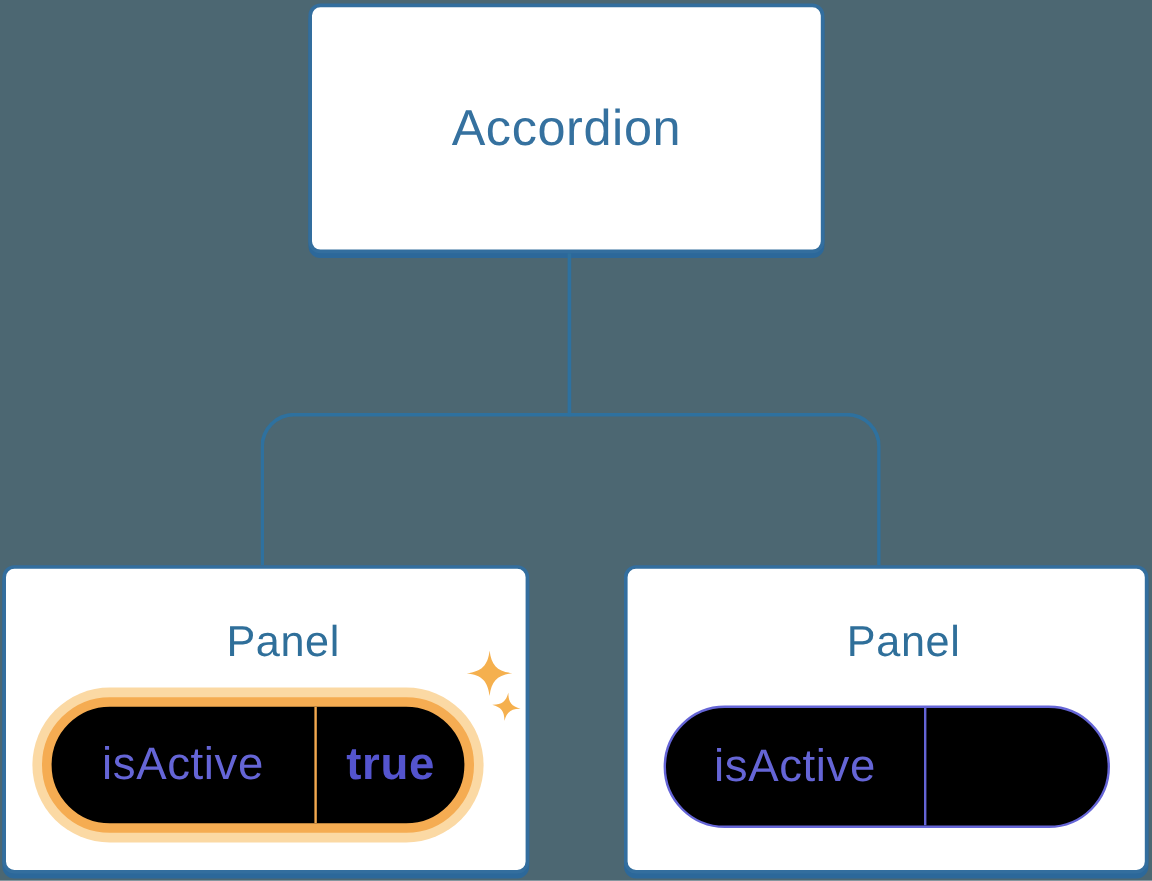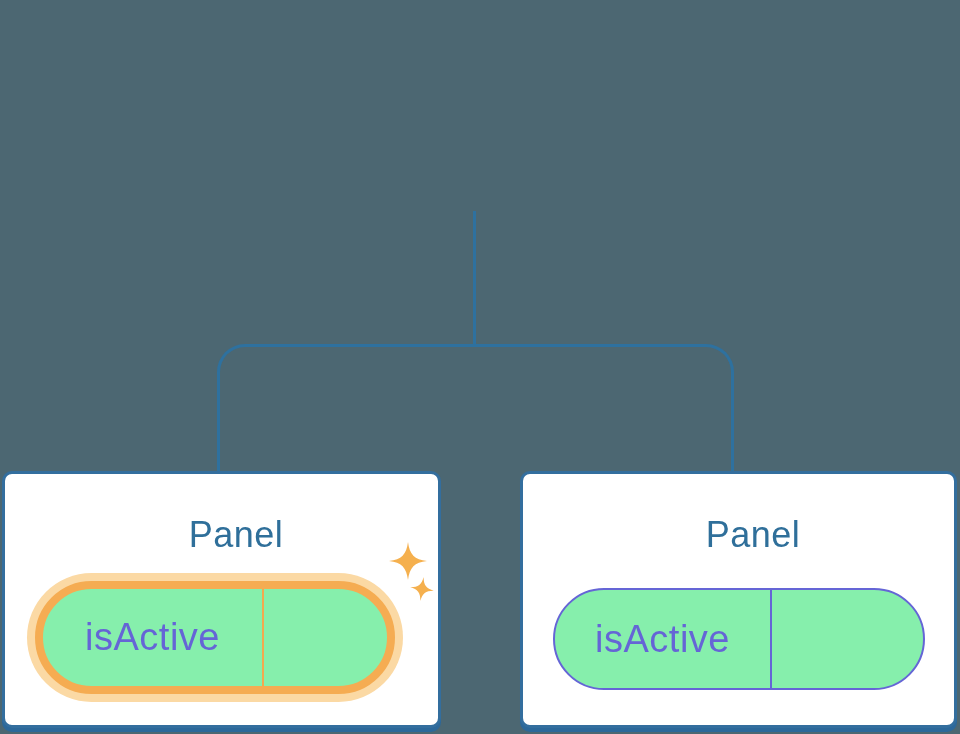--- a/index.html
+++ b/index.html
@@ -50,21 +50,21 @@
     color: #2F6F9A;
     font-size: 36px;
     font-weight: 500;
     letter-spacing: 0.5px;
     padding-left: 29px;
   }
   .pill {
     position: absolute;
     display: flex;
     align-items: stretch;
-    background: #86efac;
+    background: #000000;
     box-sizing: border-box;
     border-radius: 999px;
     overflow: hidden;
   }
   .pill-active {
     left: 30px; top: 107px; width: 360px; height: 113px;
     border: 8px solid #F5AC52;
     box-shadow: 0 0 0 8px #FBD9A4;
   }
   .pill-inactive {
@@ -90,30 +90,34 @@
   .sparkle { position: absolute; color: #F5B04E; }
   .sparkle svg { display: block; width: 100%; height: 100%; }
   .sparkle-large { left: 384px; top: 68px;  width: 38px; height: 38px; }
   .sparkle-small { left: 405px; top: 103px; width: 24px; height: 24px; transform: rotate(8deg); }
 </style>
 </head>
 <body>
 
 <div class="stage">
 
+  <div class="box root-box">
+    <span class="root-label">Accordion</span>
+  </div>
 
   <div class="stem"></div>
   <div class="branch"></div>
 
   <div class="box panel-left">
     <div class="panel-title">Panel</div>
 
     <div class="pill pill-active">
       <div class="cell cell-name">isActive</div>
       <div class="divider divider-orange"></div>
+      <div class="cell cell-value">true</div>
     </div>
 
     <span class="sparkle sparkle-large">
       <svg viewBox="0 0 100 100" xmlns="http://www.w3.org/2000/svg" aria-hidden="true">
         <path fill="currentColor" d="M50 0 C54 33 67 46 100 50 C67 54 54 67 50 100 C46 67 33 54 0 50 C33 46 46 33 50 0 Z"></path>
       </svg>
     </span>
     <span class="sparkle sparkle-small">
       <svg viewBox="0 0 100 100" xmlns="http://www.w3.org/2000/svg" aria-hidden="true">
         <path fill="currentColor" d="M50 0 C54 33 67 46 100 50 C67 54 54 67 50 100 C46 67 33 54 0 50 C33 46 46 33 50 0 Z"></path>

